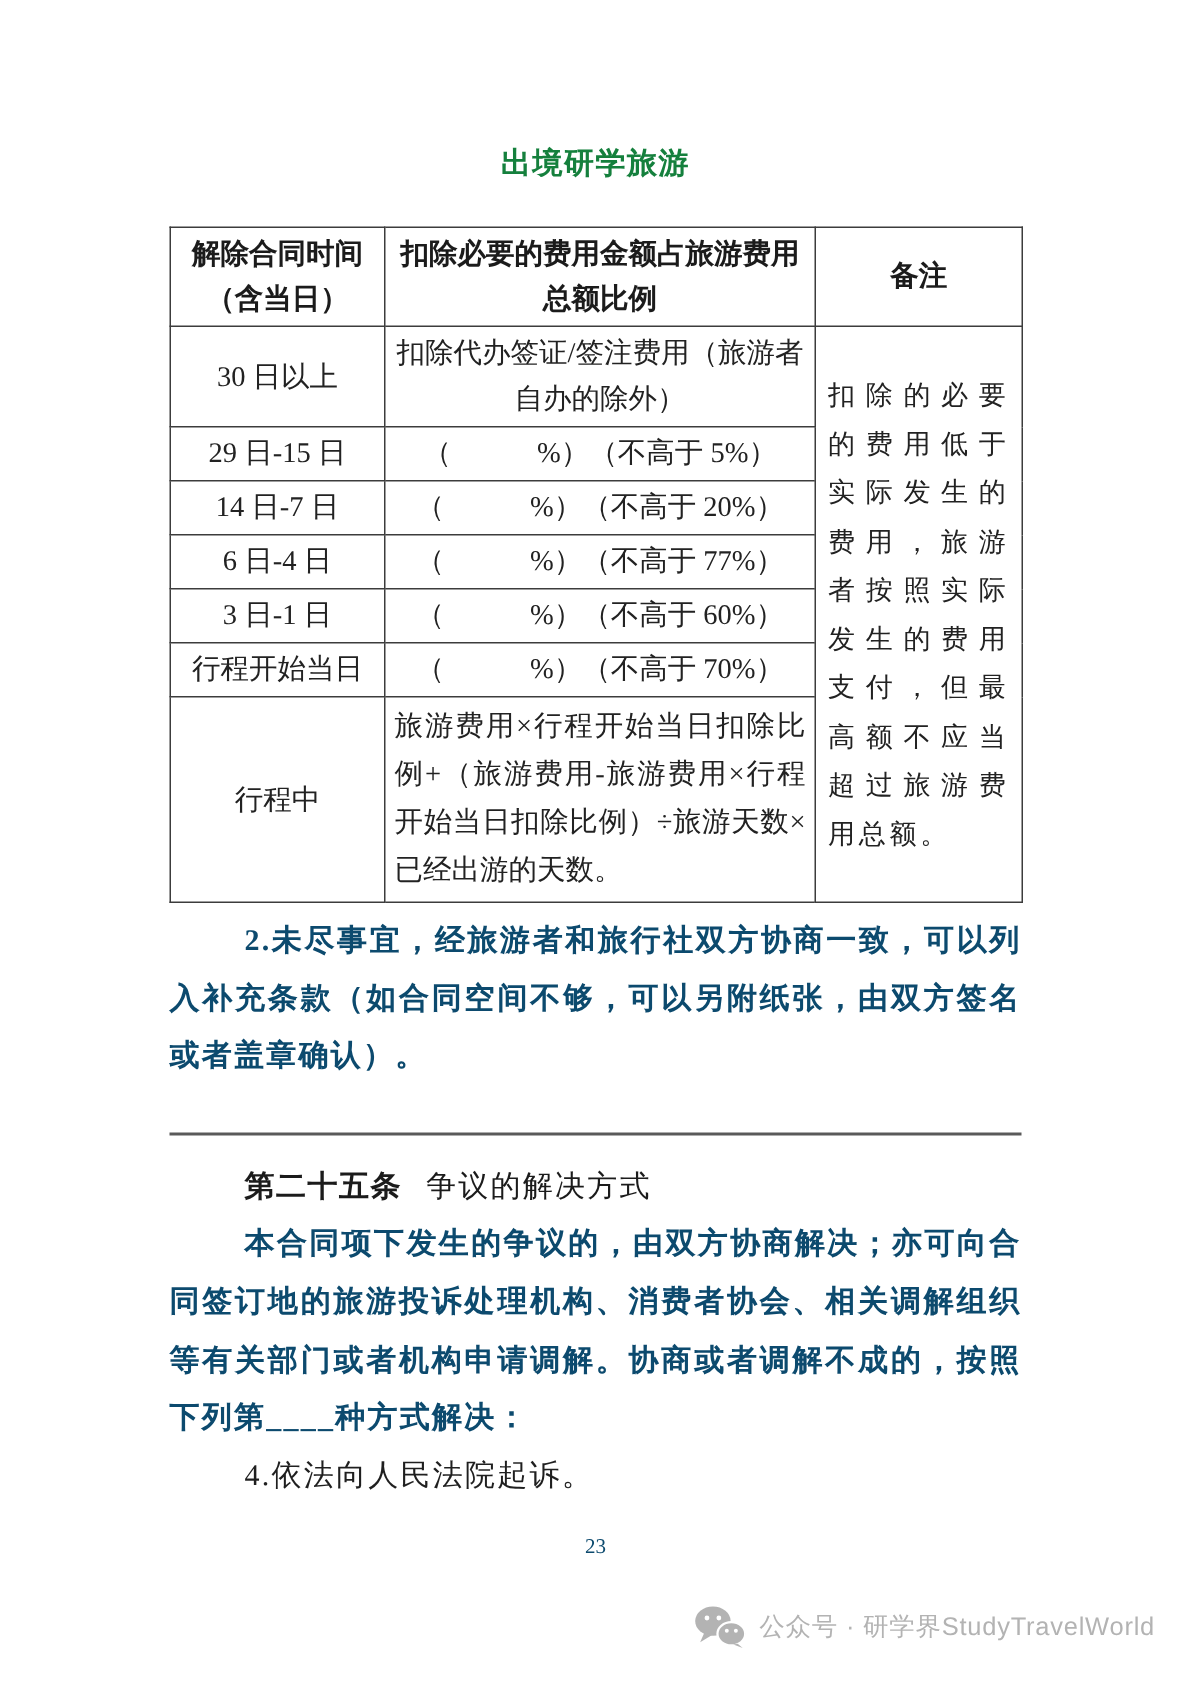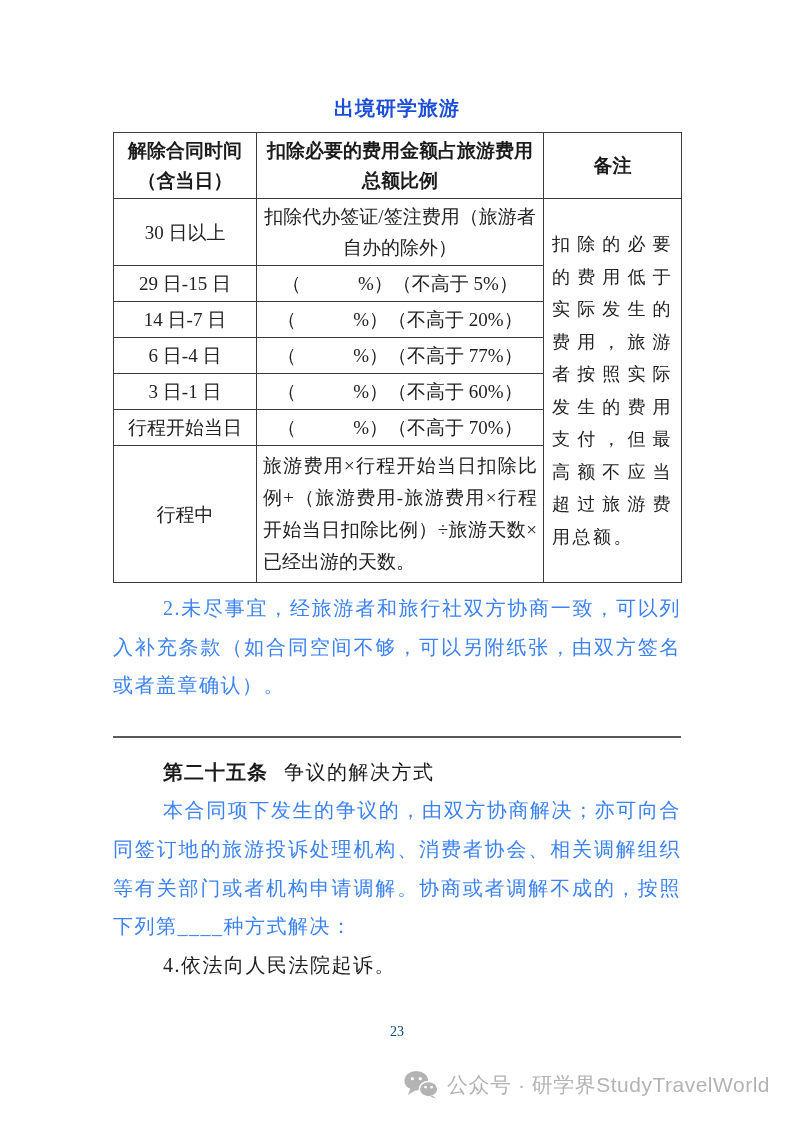--- a/index.html
+++ b/index.html
@@ -13,25 +13,25 @@
   }
   .content {
     position:absolute; left:113px; top:0; width:568px;
   }
   .doc-title {
     margin-top:95px;
     text-align:center;
     font-family:"Liberation Sans","DejaVu Sans",sans-serif;
     font-weight:bold;
     font-size:20px;
-    color:#1d4ed8;
+    color:#15803d;
     letter-spacing:1px;
   }
   table.fee-table {
-    margin-top:10px;
+    margin-top:29px;
     width:568px;
     border-collapse:collapse;
     table-layout:fixed;
   }
   .fee-table col.c1 { width:143px; }
   .fee-table col.c2 { width:287px; }
   .fee-table col.c3 { width:138px; }
   .fee-table th, .fee-table td {
     border:1.5px solid #3c3c3c;
     vertical-align:middle;
@@ -74,21 +74,22 @@
     letter-spacing:2.5px;
     padding:4px 8px;
   }
   .para {
     margin:0;
     font-size:20px;
     line-height:38.6px;
     letter-spacing:1.5px;
     text-align:justify;
     text-justify:inter-character;
-    color:#3b82f6;
+    color:#0c4a6e;
+    font-weight:bold;
   }
   .para-supplementary { margin-top:6px; text-indent:50px; }
   .divider {
     margin-top:31px;
     border:none;
     border-top:2.5px solid #5a5a5a;
     height:0;
   }
   .section-heading {
     margin:15px 0 0 0;
@@ -113,21 +114,21 @@
   .page-number {
     position:absolute; top:1024px; left:113px; width:568px;
     text-align:center;
     font-size:14px;
     color:#0c4a6e;
   }
   .footer {
     position:absolute; top:1070px; right:23px;
     display:flex; align-items:center; gap:9px;
     font-family:"Liberation Sans","DejaVu Sans",sans-serif;
-    font-size:21px;
+    font-size:17px;
     color:#b3b3b3;
     letter-spacing:0.5px;
   }
   .wechat-icon { width:34px; height:29px; display:block; }
 </style>
 </head>
 <body>
 
 <div class="content">
 

